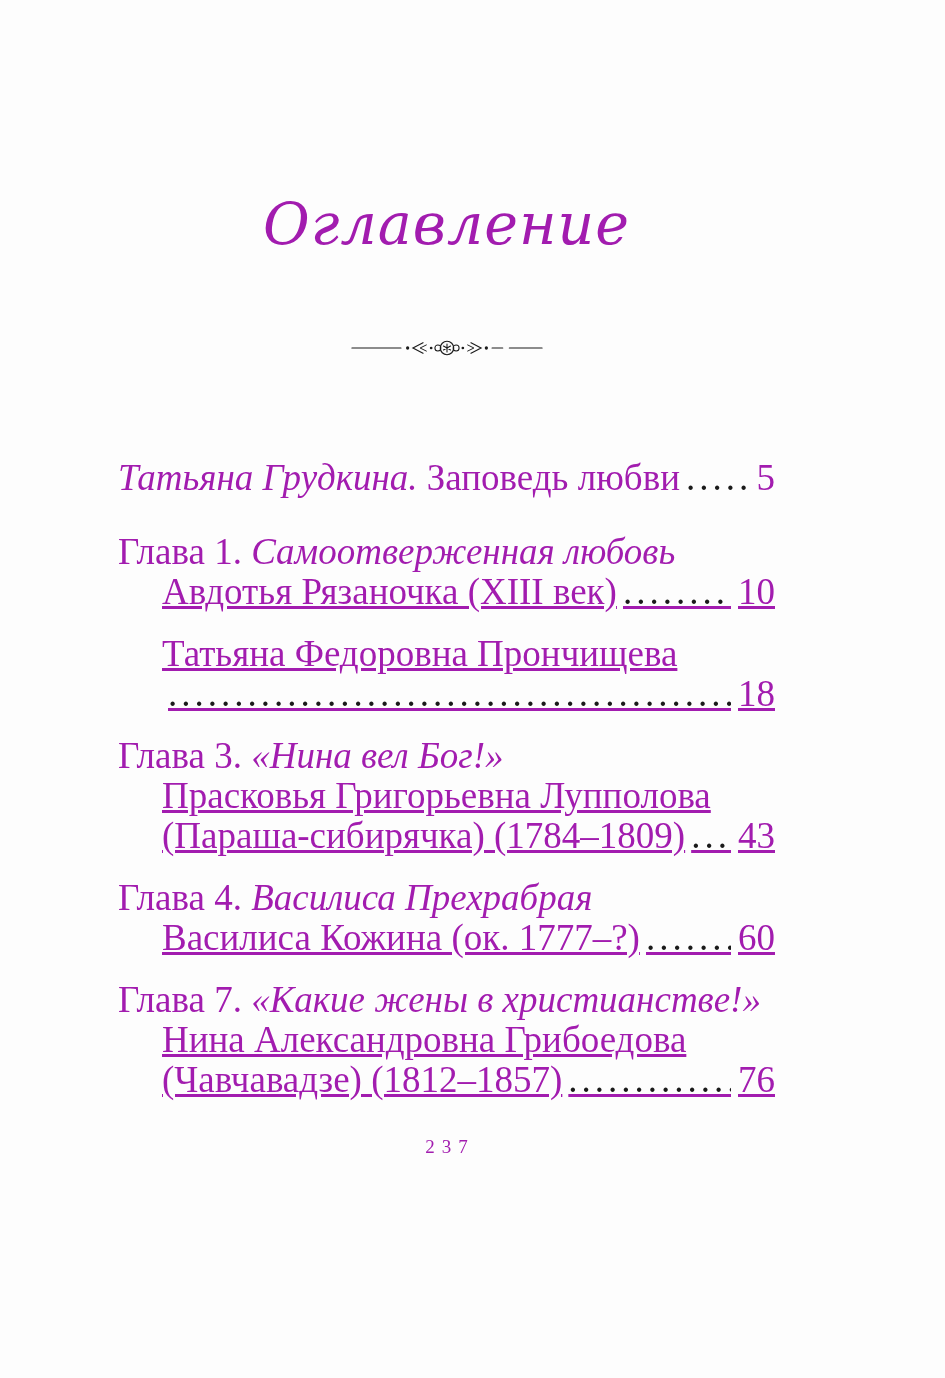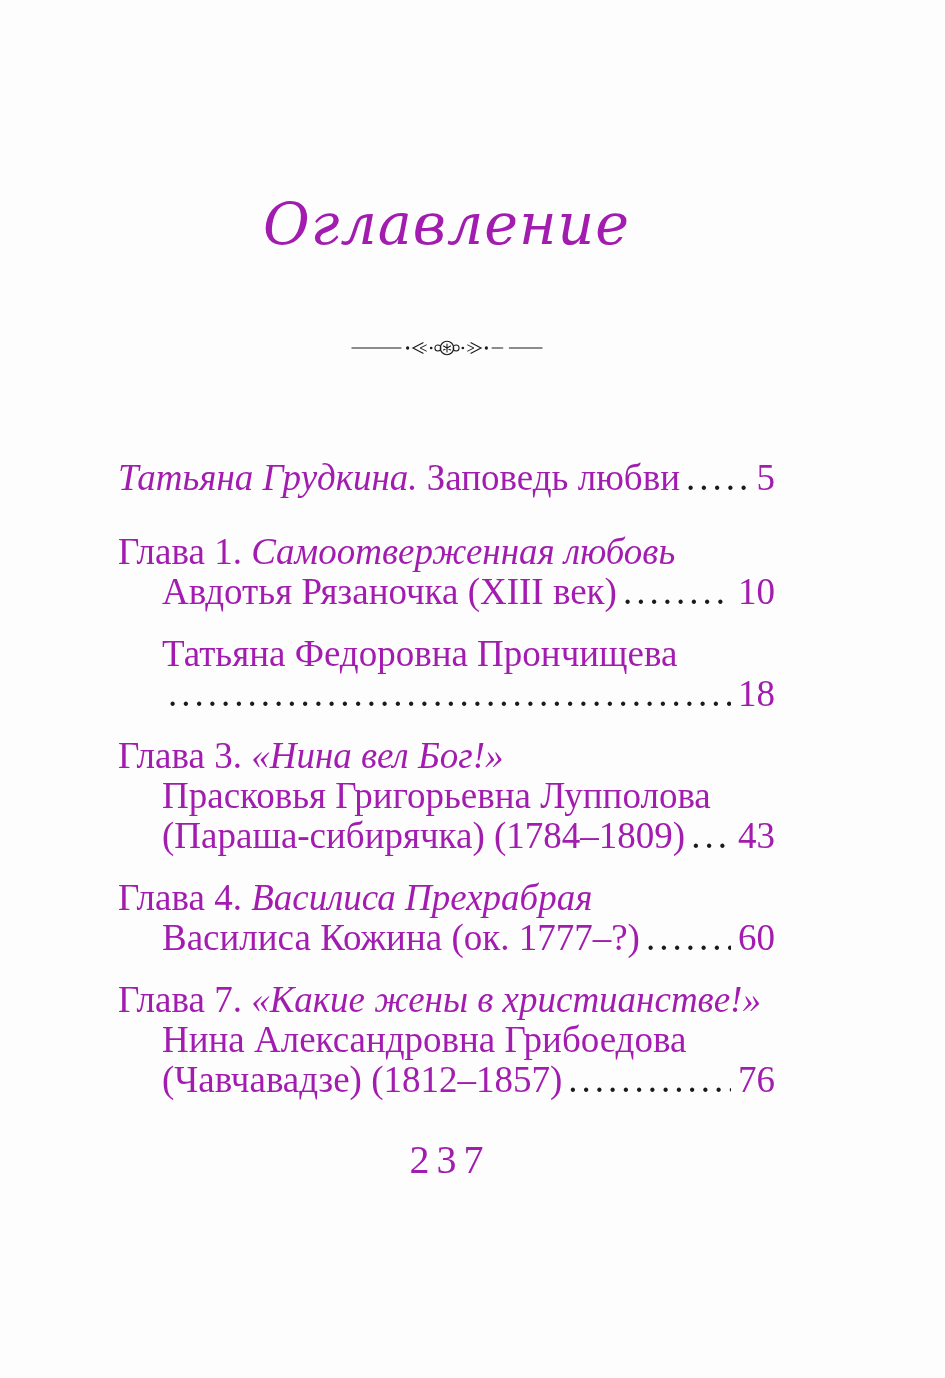--- a/index.html
+++ b/index.html
@@ -58,40 +58,41 @@
     align-items: baseline;
   }
   .line .txt {
     white-space: nowrap;
   }
   .line .txt i {
     font-style: italic;
   }
   .line.cont {
     padding-left: 44px;
+    text-decoration: underline;
   }
   .dots {
     flex: 1 1 auto;
     overflow: hidden;
     white-space: nowrap;
     margin: 0 7px 0 6px;
     min-width: 0;
   }
   .dots::before {
     content: "................................................................................";
     letter-spacing: 4px;
     color: #1a1a1a;
   }
   .pagenum {
     flex: 0 0 auto;
   }
   .folio {
     margin-top: 36px;
     text-align: center;
-    font-size: 40px;
+    font-size: 19px;
     letter-spacing: 7px;
     padding-left: 7px; 
   }
 </style>
 </head>
 <body>
 
 <div class="page">
   <div class="content">
 

